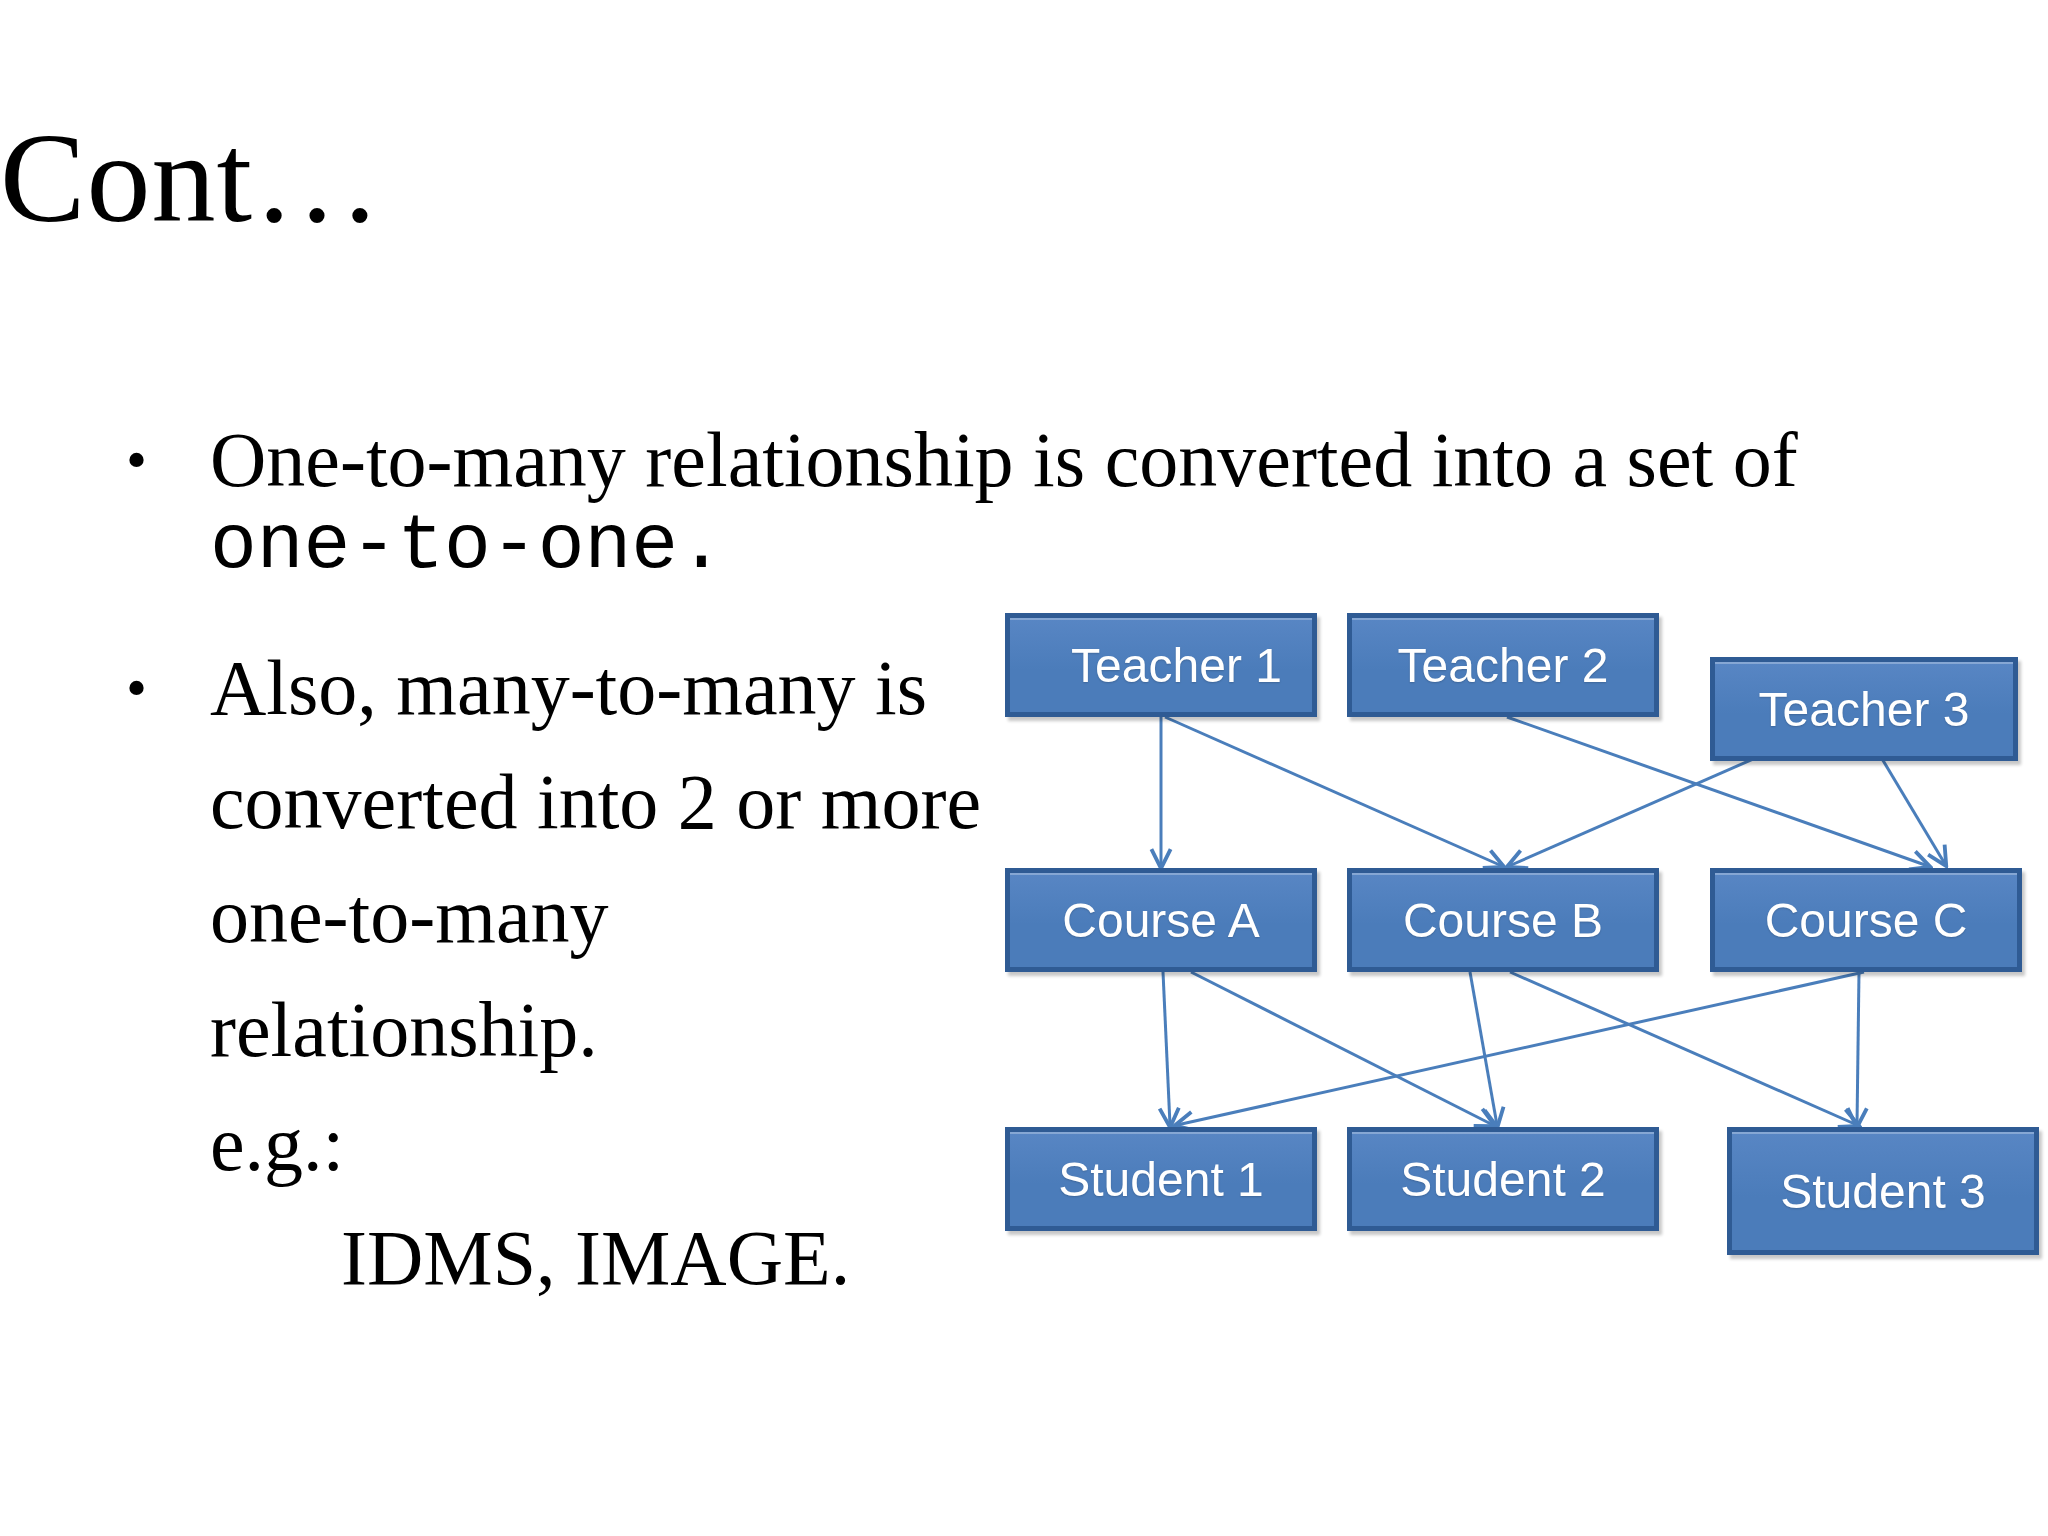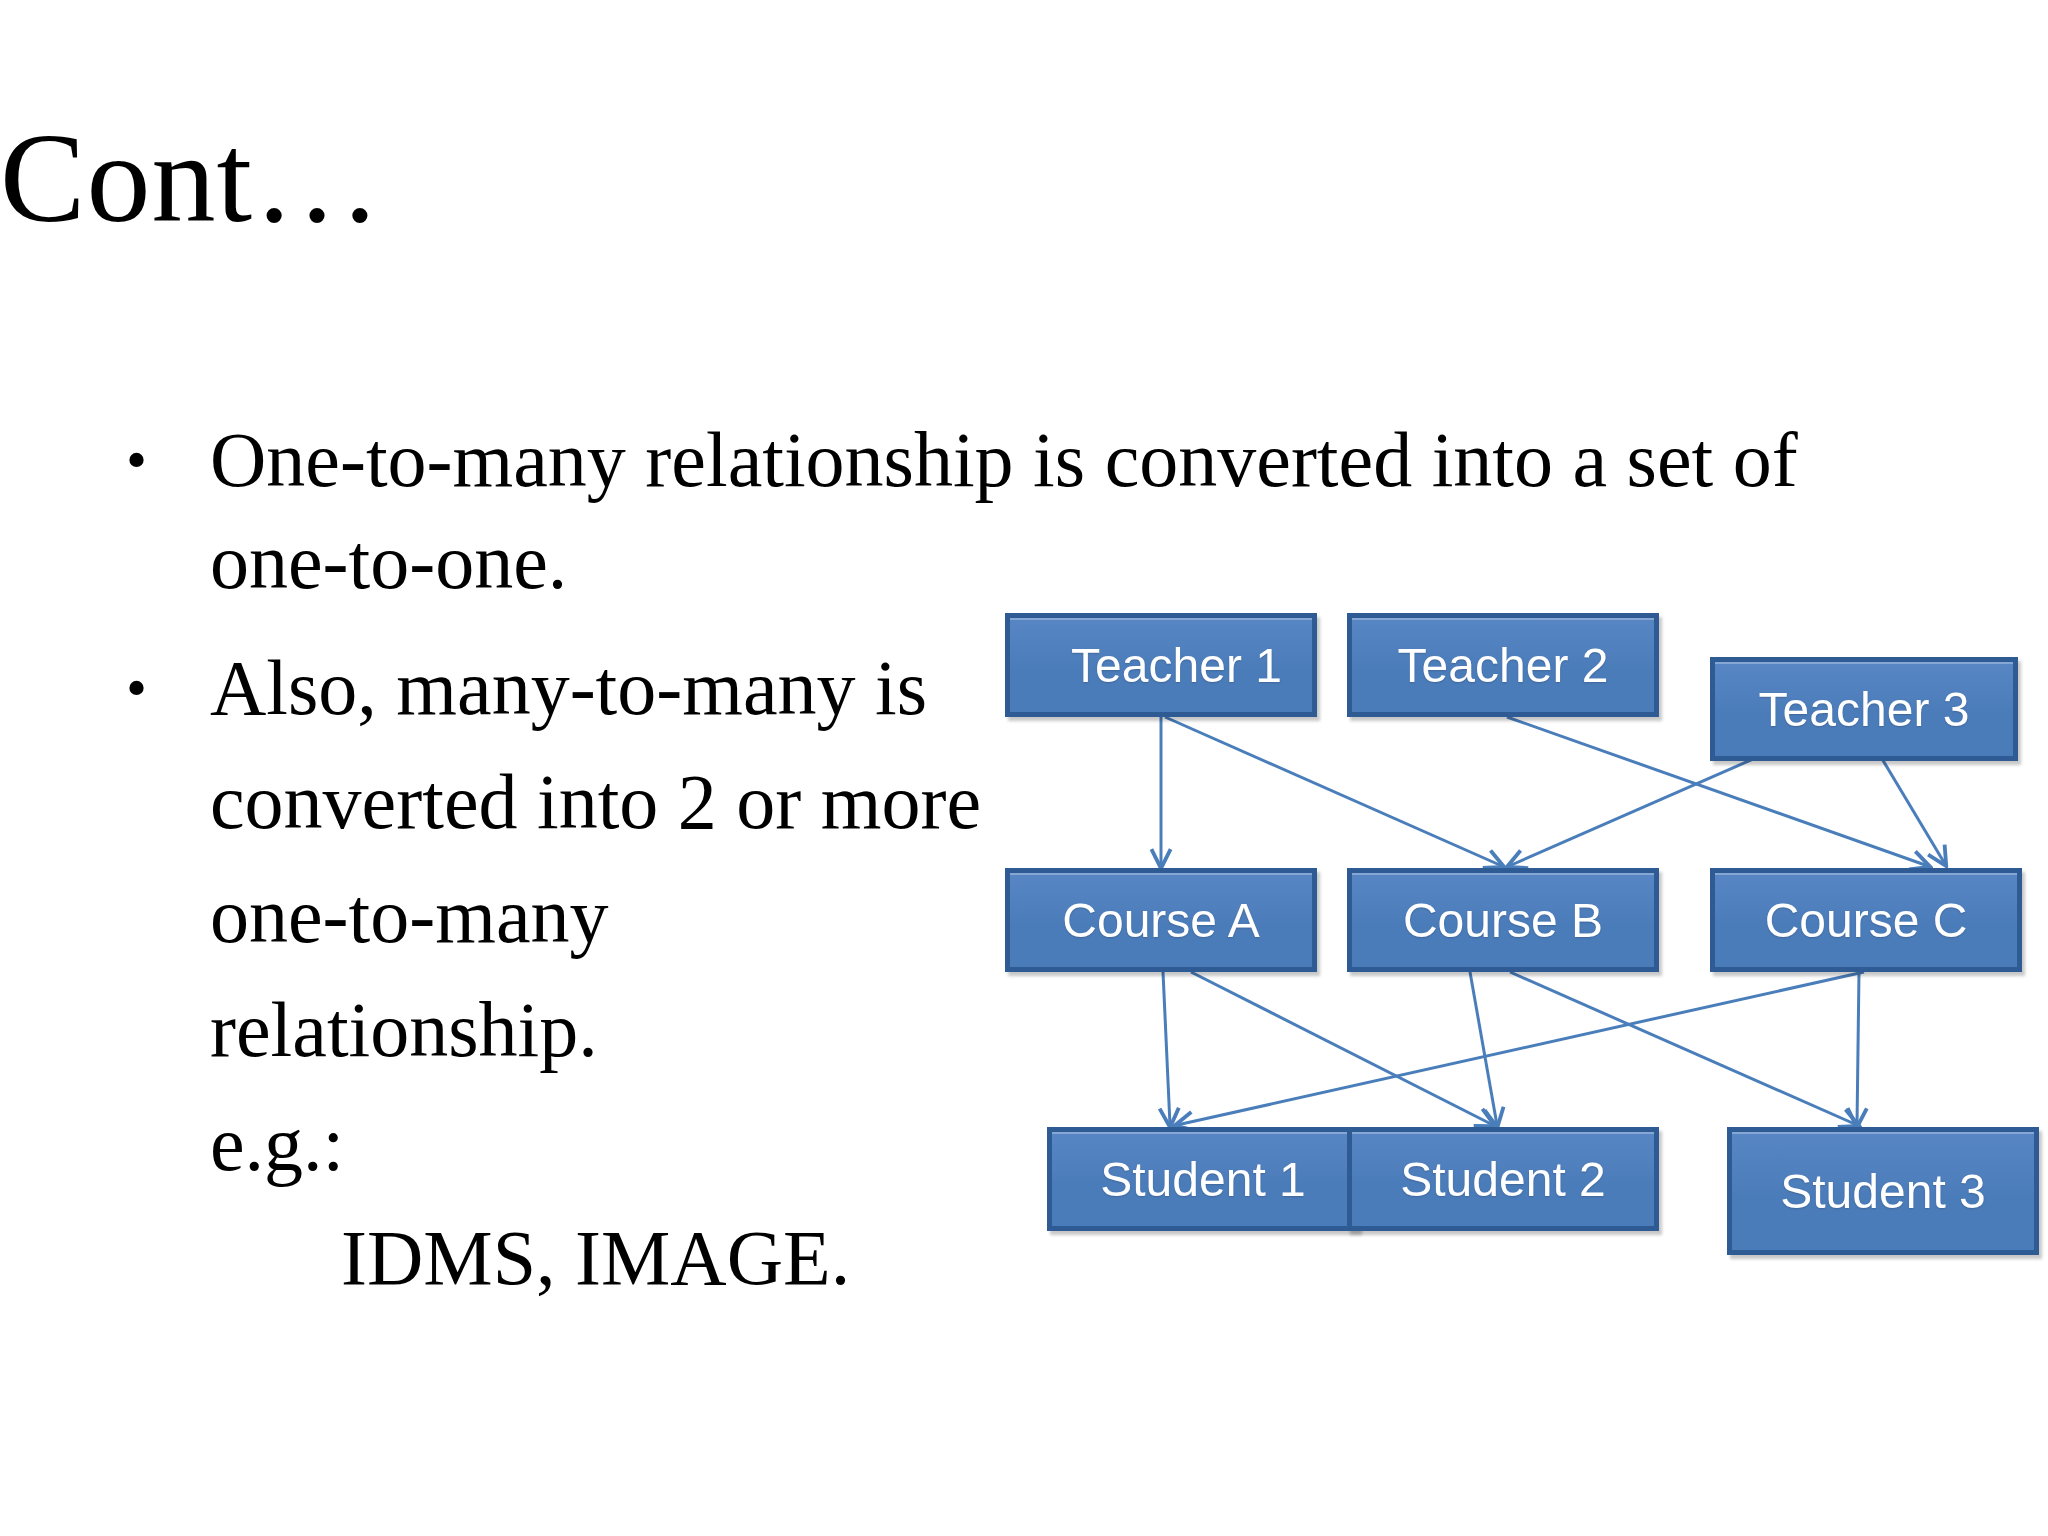--- a/index.html
+++ b/index.html
@@ -91,21 +91,21 @@
 
 <div class="slide">
 
   <h1 class="slide-title">Cont…</h1>
 
   <div class="body-text">
       <div class="text-line" style="top: 403px;">
         <span class="bullet">•</span>
         <span class="txt">One-to-many relationship is converted into a set of</span>
       </div>
-      <div class="text-line" style="top: 505px;">
+      <div class="text-line" style="top: 489px; font-family: Liberation Mono, monospace;">
         <span class="txt">one-to-one.</span>
       </div>
       <div class="text-line" style="top: 631px;">
         <span class="bullet">•</span>
         <span class="txt">Also, many-to-many is</span>
       </div>
       <div class="text-line" style="top: 745px;">
         <span class="txt">converted into 2 or more</span>
       </div>
       <div class="text-line" style="top: 859px;">
@@ -152,21 +152,21 @@
       </div>
       <div class="node" style="left: 1005px; top: 868px; width: 312px; height: 104px;">
         <span>Course A</span>
       </div>
       <div class="node" style="left: 1347px; top: 868px; width: 312px; height: 104px;">
         <span>Course B</span>
       </div>
       <div class="node" style="left: 1710px; top: 868px; width: 312px; height: 104px;">
         <span>Course C</span>
       </div>
-      <div class="node" style="left: 1005px; top: 1127px; width: 312px; height: 104px; margin-left: 42px;">
+      <div class="node" style="left: 1005px; top: 1127px; width: 312px; height: 104px;">
         <span>Student 1</span>
       </div>
       <div class="node" style="left: 1347px; top: 1127px; width: 312px; height: 104px;">
         <span>Student 2</span>
       </div>
       <div class="node" style="left: 1727px; top: 1127px; width: 312px; height: 128px;">
         <span>Student 3</span>
       </div>
     </div>
 

